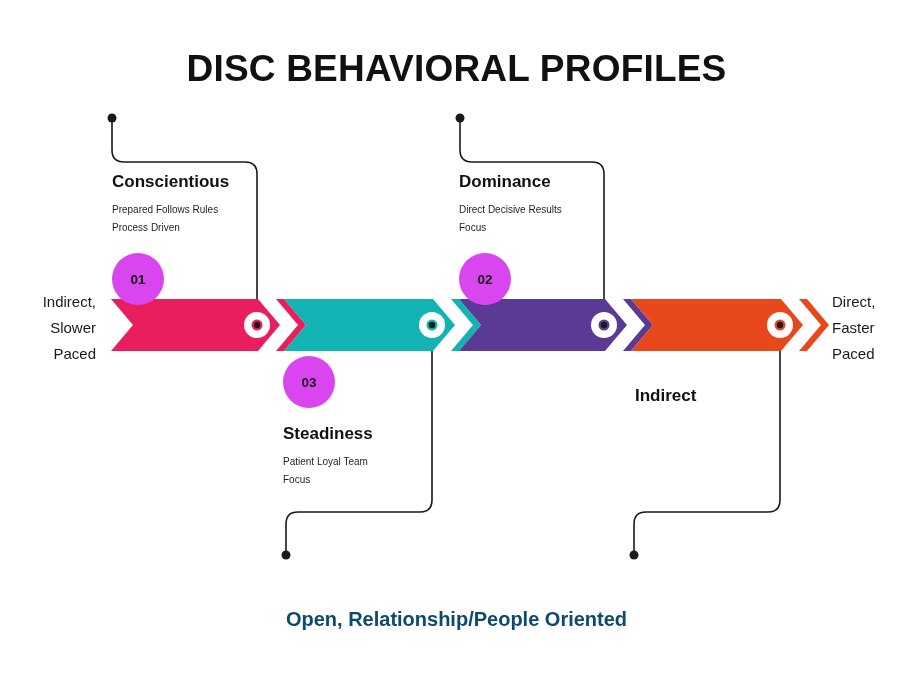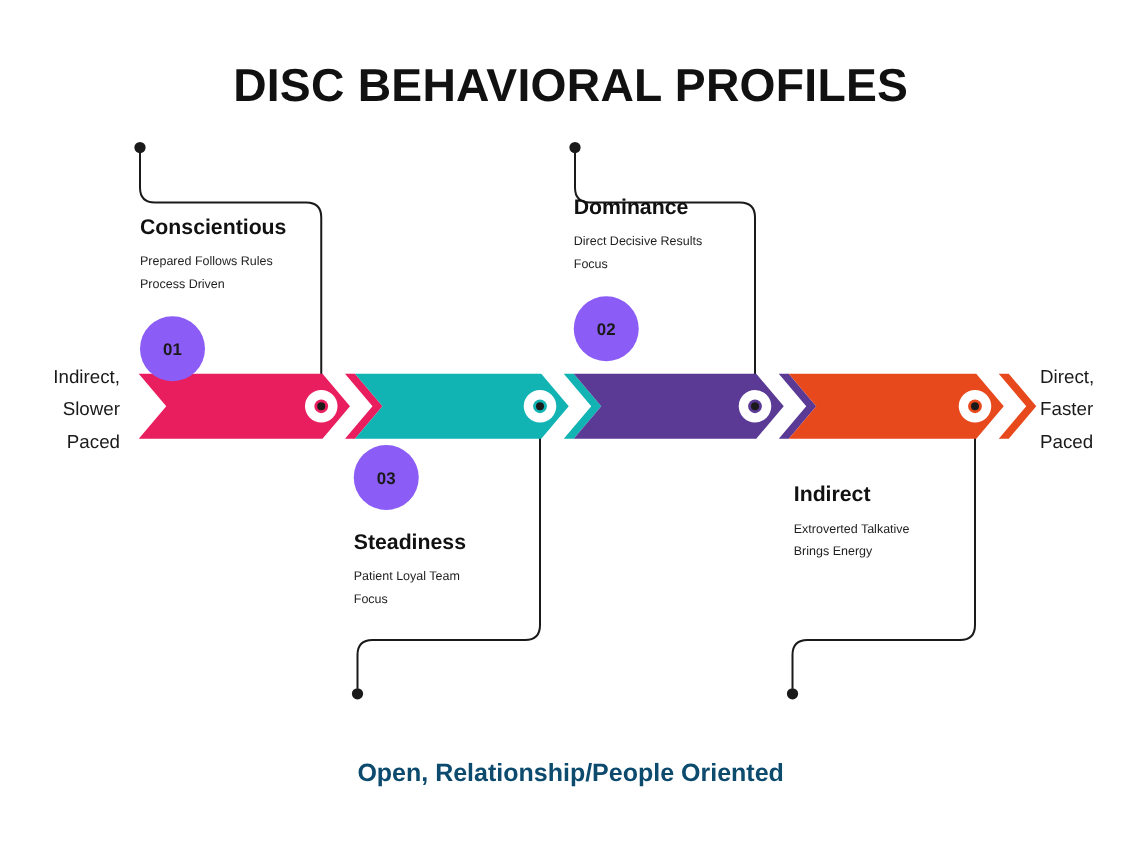--- a/index.html
+++ b/index.html
@@ -89,32 +89,32 @@
   .callout-desc {
     font-size: 10px;
     line-height: 18px;
     color: #1f1f1f;
     margin: 0;
   }
   .badge {
     width: 52px;
     height: 52px;
     border-radius: 50%;
-    background: #8b5cf6;
+    background: #d946ef;
     display: flex;
     align-items: center;
     justify-content: center;
     font-size: 13.5px;
     font-weight: bold;
     color: #1a1a1a;
   }
 
   
   #callout-01 { left: 112px; top: 172px; }
-  #callout-02 { left: 459px; top: 156px; }
+  #callout-02 { left: 459px; top: 172px; }
   #callout-01 .badge, #callout-02 .badge { margin-top: 16px; }
 
   
   #callout-03 { left: 283px; top: 356px; }
   #callout-04 { left: 635px; top: 370px; }
   #callout-03 .callout-title,
   #callout-04 .callout-title { margin-top: 16px; }
 </style>
 </head>
 <body>
@@ -203,19 +203,17 @@
 
   <div class="callout" id="callout-03">
     <div class="badge">03</div>
     <p class="callout-title">Steadiness</p>
     <p class="callout-desc" style="white-space: pre-line;">Patient Loyal Team
 Focus</p>
   </div>
 
   <div class="callout" id="callout-04">
     <p class="callout-title">Indirect</p>
-    <p class="callout-desc" style="white-space: pre-line;">Extroverted Talkative
-Brings Energy</p>
   </div>
 
   <div id="bottom-caption">Open, Relationship/People Oriented</div>
 
 </div>
 
 </body></html>

